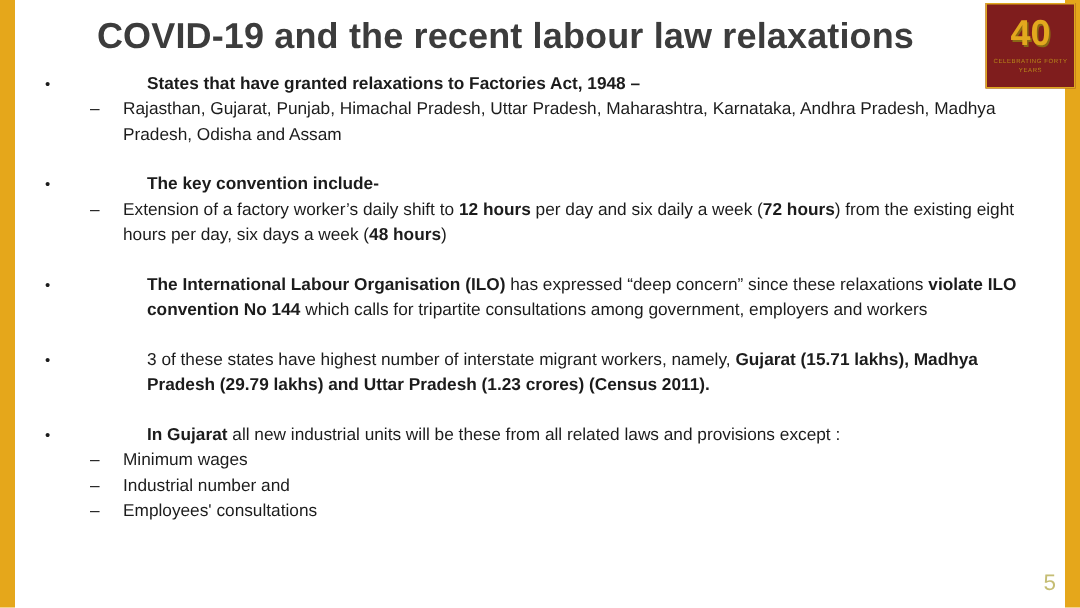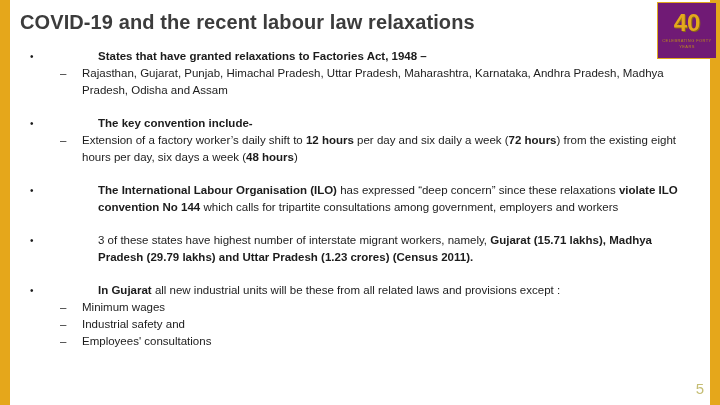--- a/index.html
+++ b/index.html
@@ -9,26 +9,26 @@
     background: #ffffff;
     position: relative;
     overflow: hidden;
   }
   .slide { position: absolute; inset: 0; background: #ffffff; }
   .bar { position: absolute; top: 0; bottom: 0; width: 10px; background: #E5A71B; }
   .bar.left { left: 0; }
   .bar.right { right: 0; }
   .title {
     position: absolute; top: 11px; left: 20px; right: 66px;
-    font-size: 20px; font-weight: bold; color: #3c3c3c;
+    text-align: center; font-size: 24px; font-weight: bold; color: #3c3c3c;
     letter-spacing: 0.1px;
   }
   .logo {
     position: absolute; top: 2px; right: 3px; width: 60px; height: 57px;
-    background: #701a75; border: 1px solid #dfa81f; z-index: 5;
+    background: #7f1d1d; border: 1px solid #dfa81f; z-index: 5;
     display: flex; flex-direction: column; align-items: center; justify-content: center;
     padding: 2px;
   }
   .logo-number {
     font-size: 24px; font-weight: bold; color: #E3A81E;
     text-shadow: 1px 1px 0 #8a6a14; line-height: 1;
   }
   .logo-caption {
     margin-top: 3px; font-size: 4px; color: #b98a1a; text-align: center;
     letter-spacing: 0.4px; line-height: 1.5; text-transform: uppercase;
@@ -102,21 +102,21 @@
         <div class="row main-row">
           <span class="marker">•</span>
           <div class="text"><span class="bold">In Gujarat</span><span> all new industrial units will be these from all related laws and provisions except :</span></div>
         </div>
         <div class="row sub-row">
           <span class="marker">–</span>
           <div class="text"><span>Minimum wages</span></div>
         </div>
         <div class="row sub-row">
           <span class="marker">–</span>
-          <div class="text"><span>Industrial safety and</span></div>
+          <div class="text"><span>Industrial number and</span></div>
         </div>
         <div class="row sub-row">
           <span class="marker">–</span>
           <div class="text"><span>Employees' consultations</span></div>
         </div>
       </div>
     </div>
 
   <div class="page-number" style="color: rgb(197, 189, 116);">5</div>
 </div>

